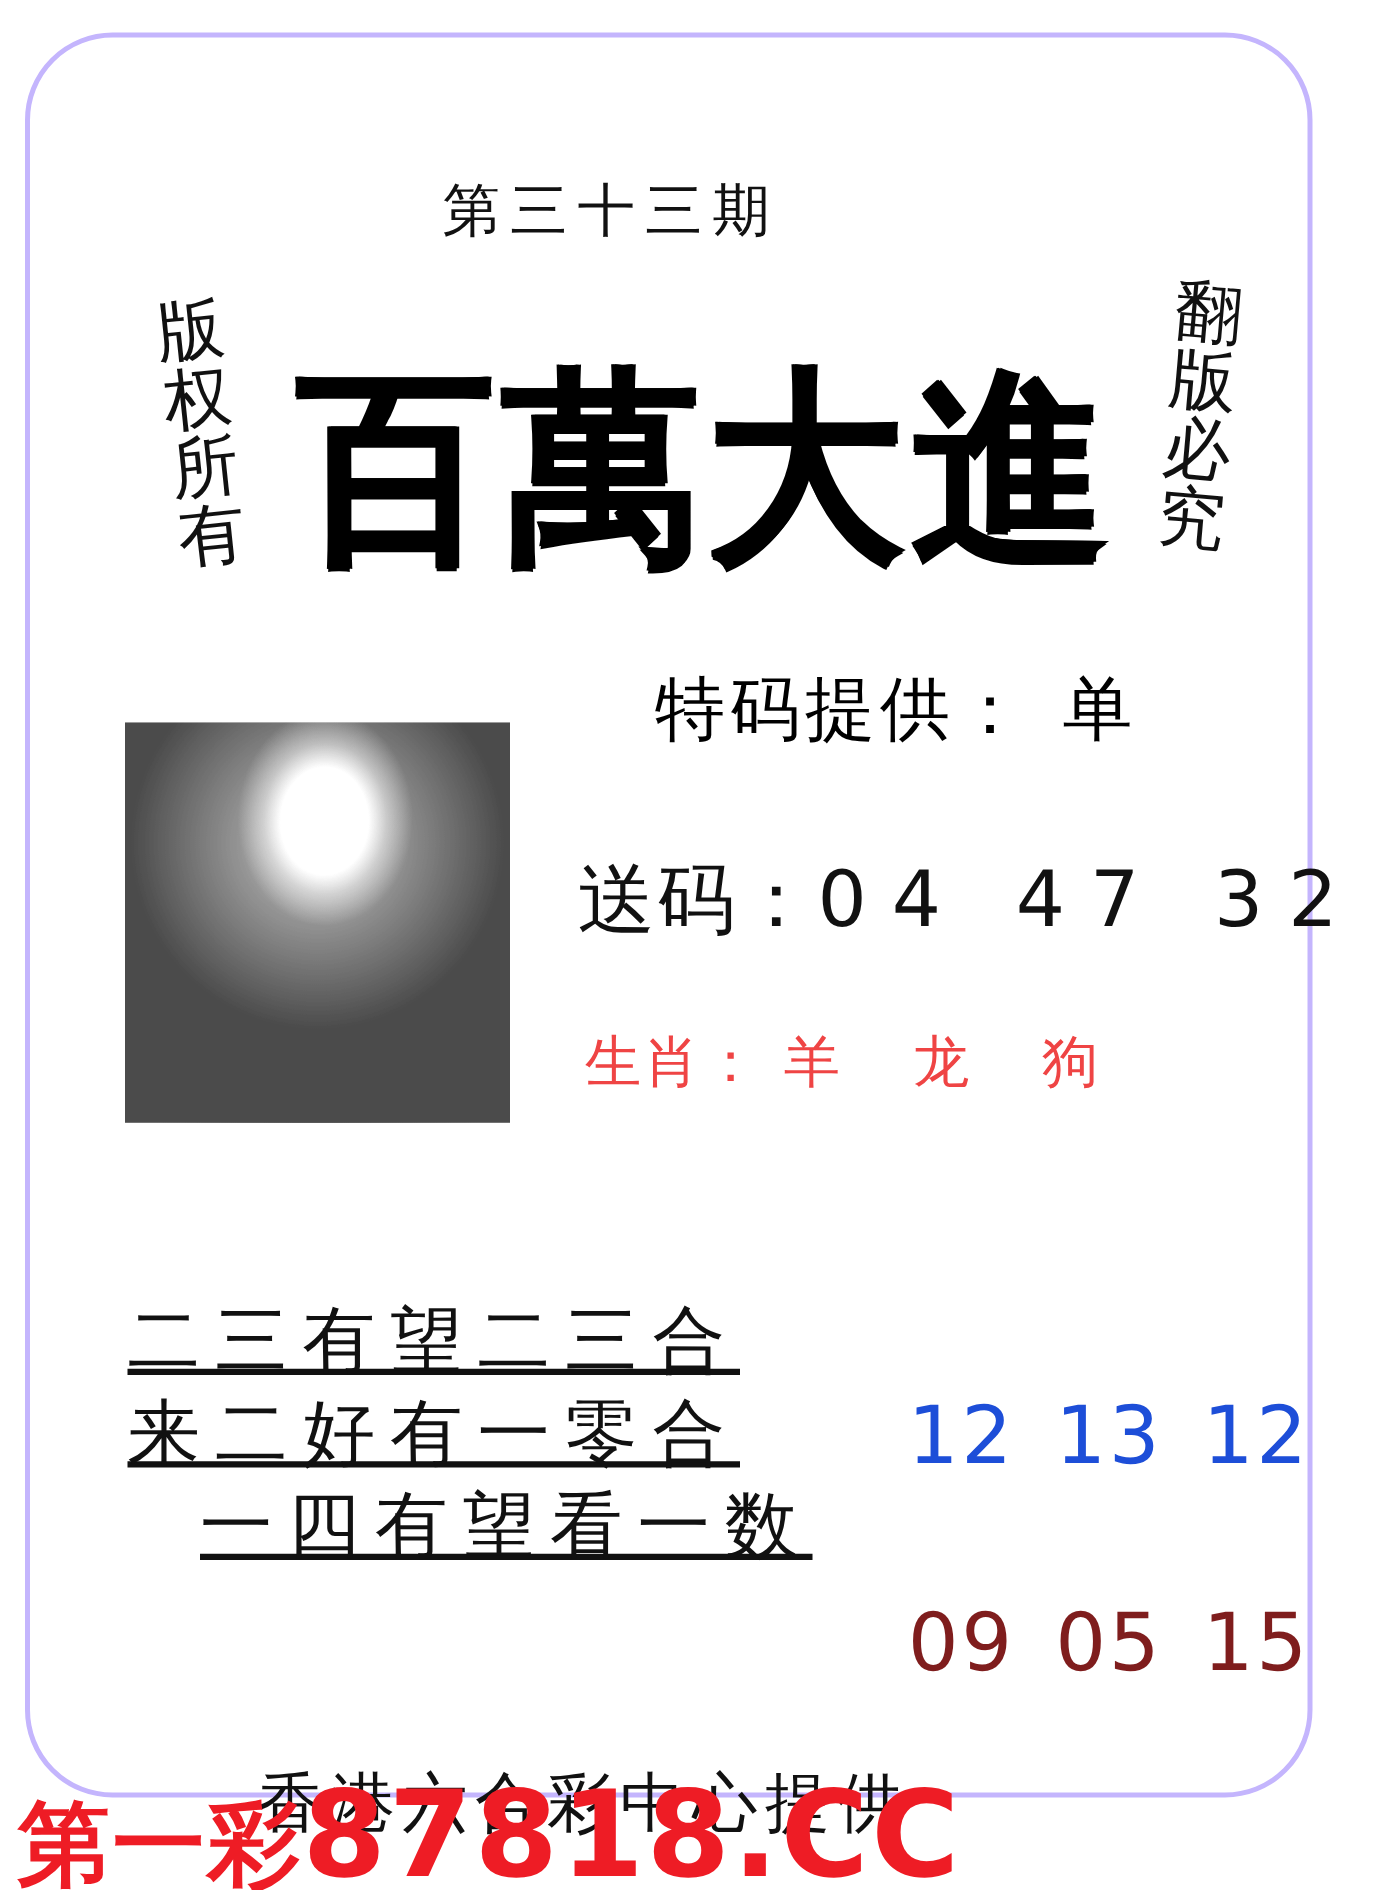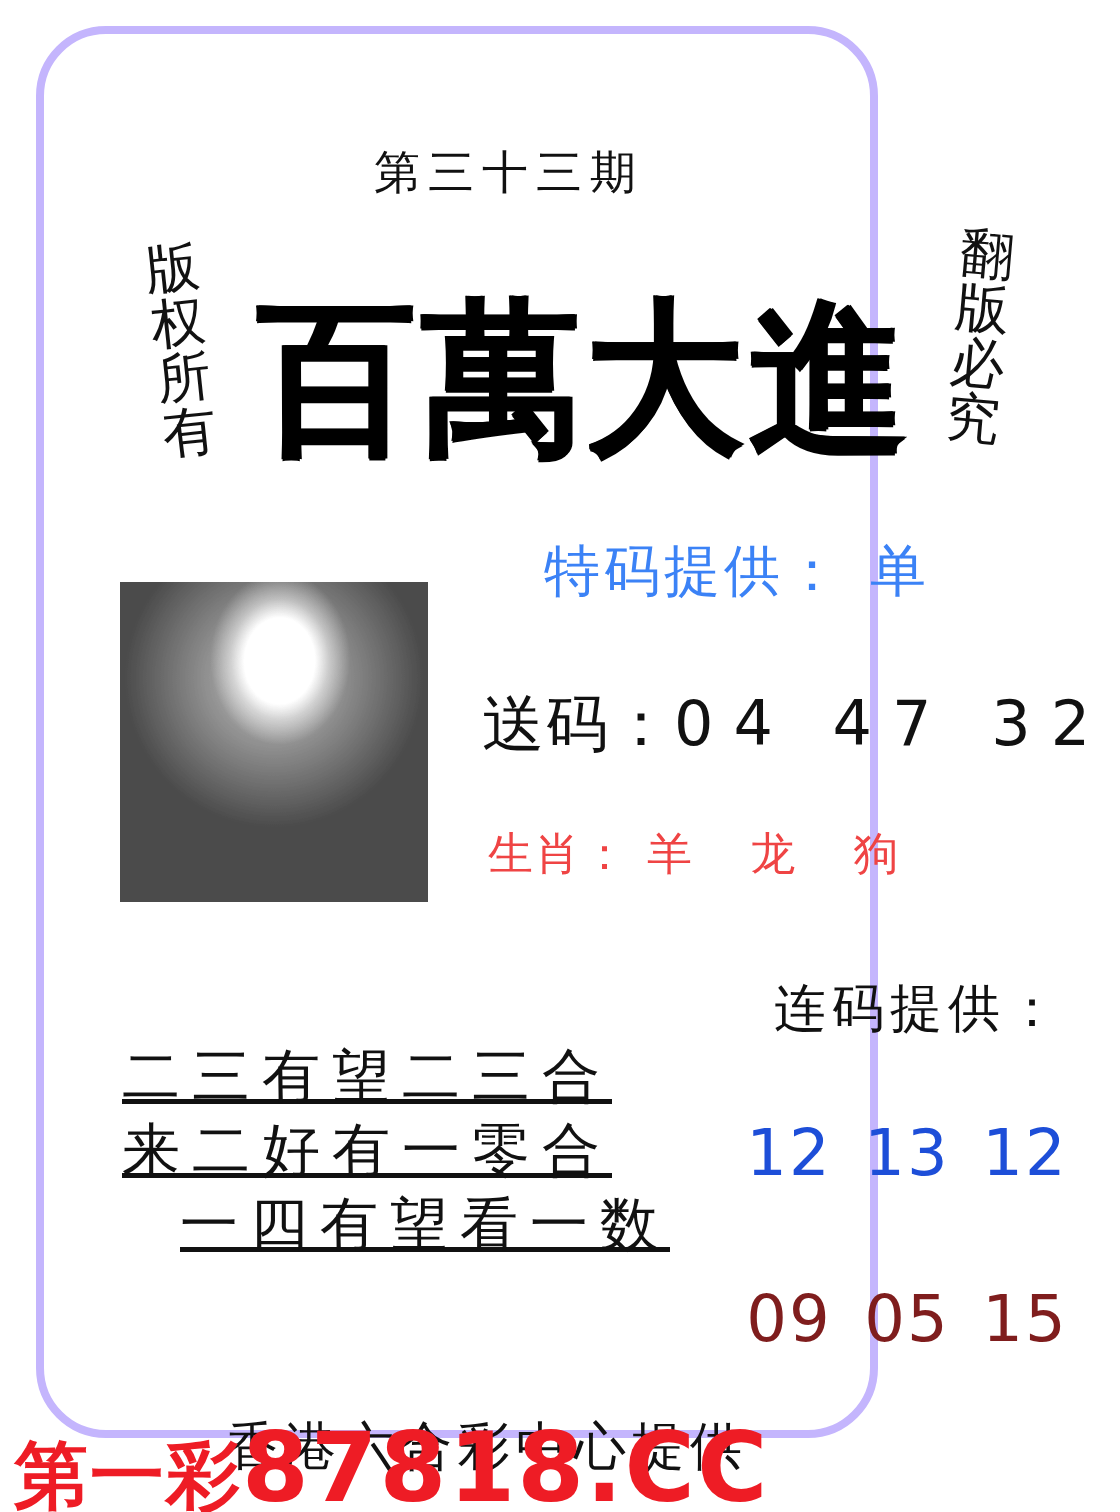--- a/index.html
+++ b/index.html
@@ -11,25 +11,25 @@
     width: 1120px;
     height: 1512px;
     position: relative;
     font-family: "DejaVu Sans", sans-serif;
     overflow: hidden;
   }
 
   
   #poster-card {
     position: absolute;
-    left: 36px;
+    left: 20px;
     top: 26px;
-    width: 842px;
+    width: 1030px;
     height: 1412px;
-    border: 8px solid #c4b5fd;
+    border: 4px solid #c4b5fd;
     border-radius: 70px;
     box-sizing: border-box;
     background: #fff;
   }
 
   .cn {
     font-family: "DejaVu Sans", sans-serif;
     color: #0b0b0b;
     white-space: nowrap;
   }
@@ -86,21 +86,21 @@
     text-shadow: 2px 0 0 #000, 0 2px 0 #000, -1px 0 0 #000;
     transform: scaleY(1.06);
   }
 
   
   #special-line {
     position: absolute;
     left: 500px;
     top: 500px;
     font-size: 56px;
-    color: #3b82f6;
+    color: #000000;
     letter-spacing: 4px;
   }
   #special-line .val { margin-left: 26px; }
 
   
   #portrait {
     position: absolute;
     left: 76px;
     top: 548px;
     width: 308px;
@@ -256,21 +256,20 @@
   <div class="cn" id="zodiac-line">
     <span>生肖：</span><span class="nums">羊 龙 狗</span>
   </div>
 
   <div class="cn" id="poem-lines">
     <div>二三有望二三合</div>
     <div>来二好有一零合</div>
     <div>一四有望看一数</div>
   </div>
 
-  <div class="cn" id="lian-heading">连码提供：</div>
   <div class="cn" id="lian-row-1">
     <span>12</span><span>13</span><span>12</span>
   </div>
   <div class="cn" id="lian-row-2">
     <span>09</span><span>05</span><span>15</span>
   </div>
 
   <div class="cn" id="footer-source">香港六合彩中心提供</div>
 
 </div>

